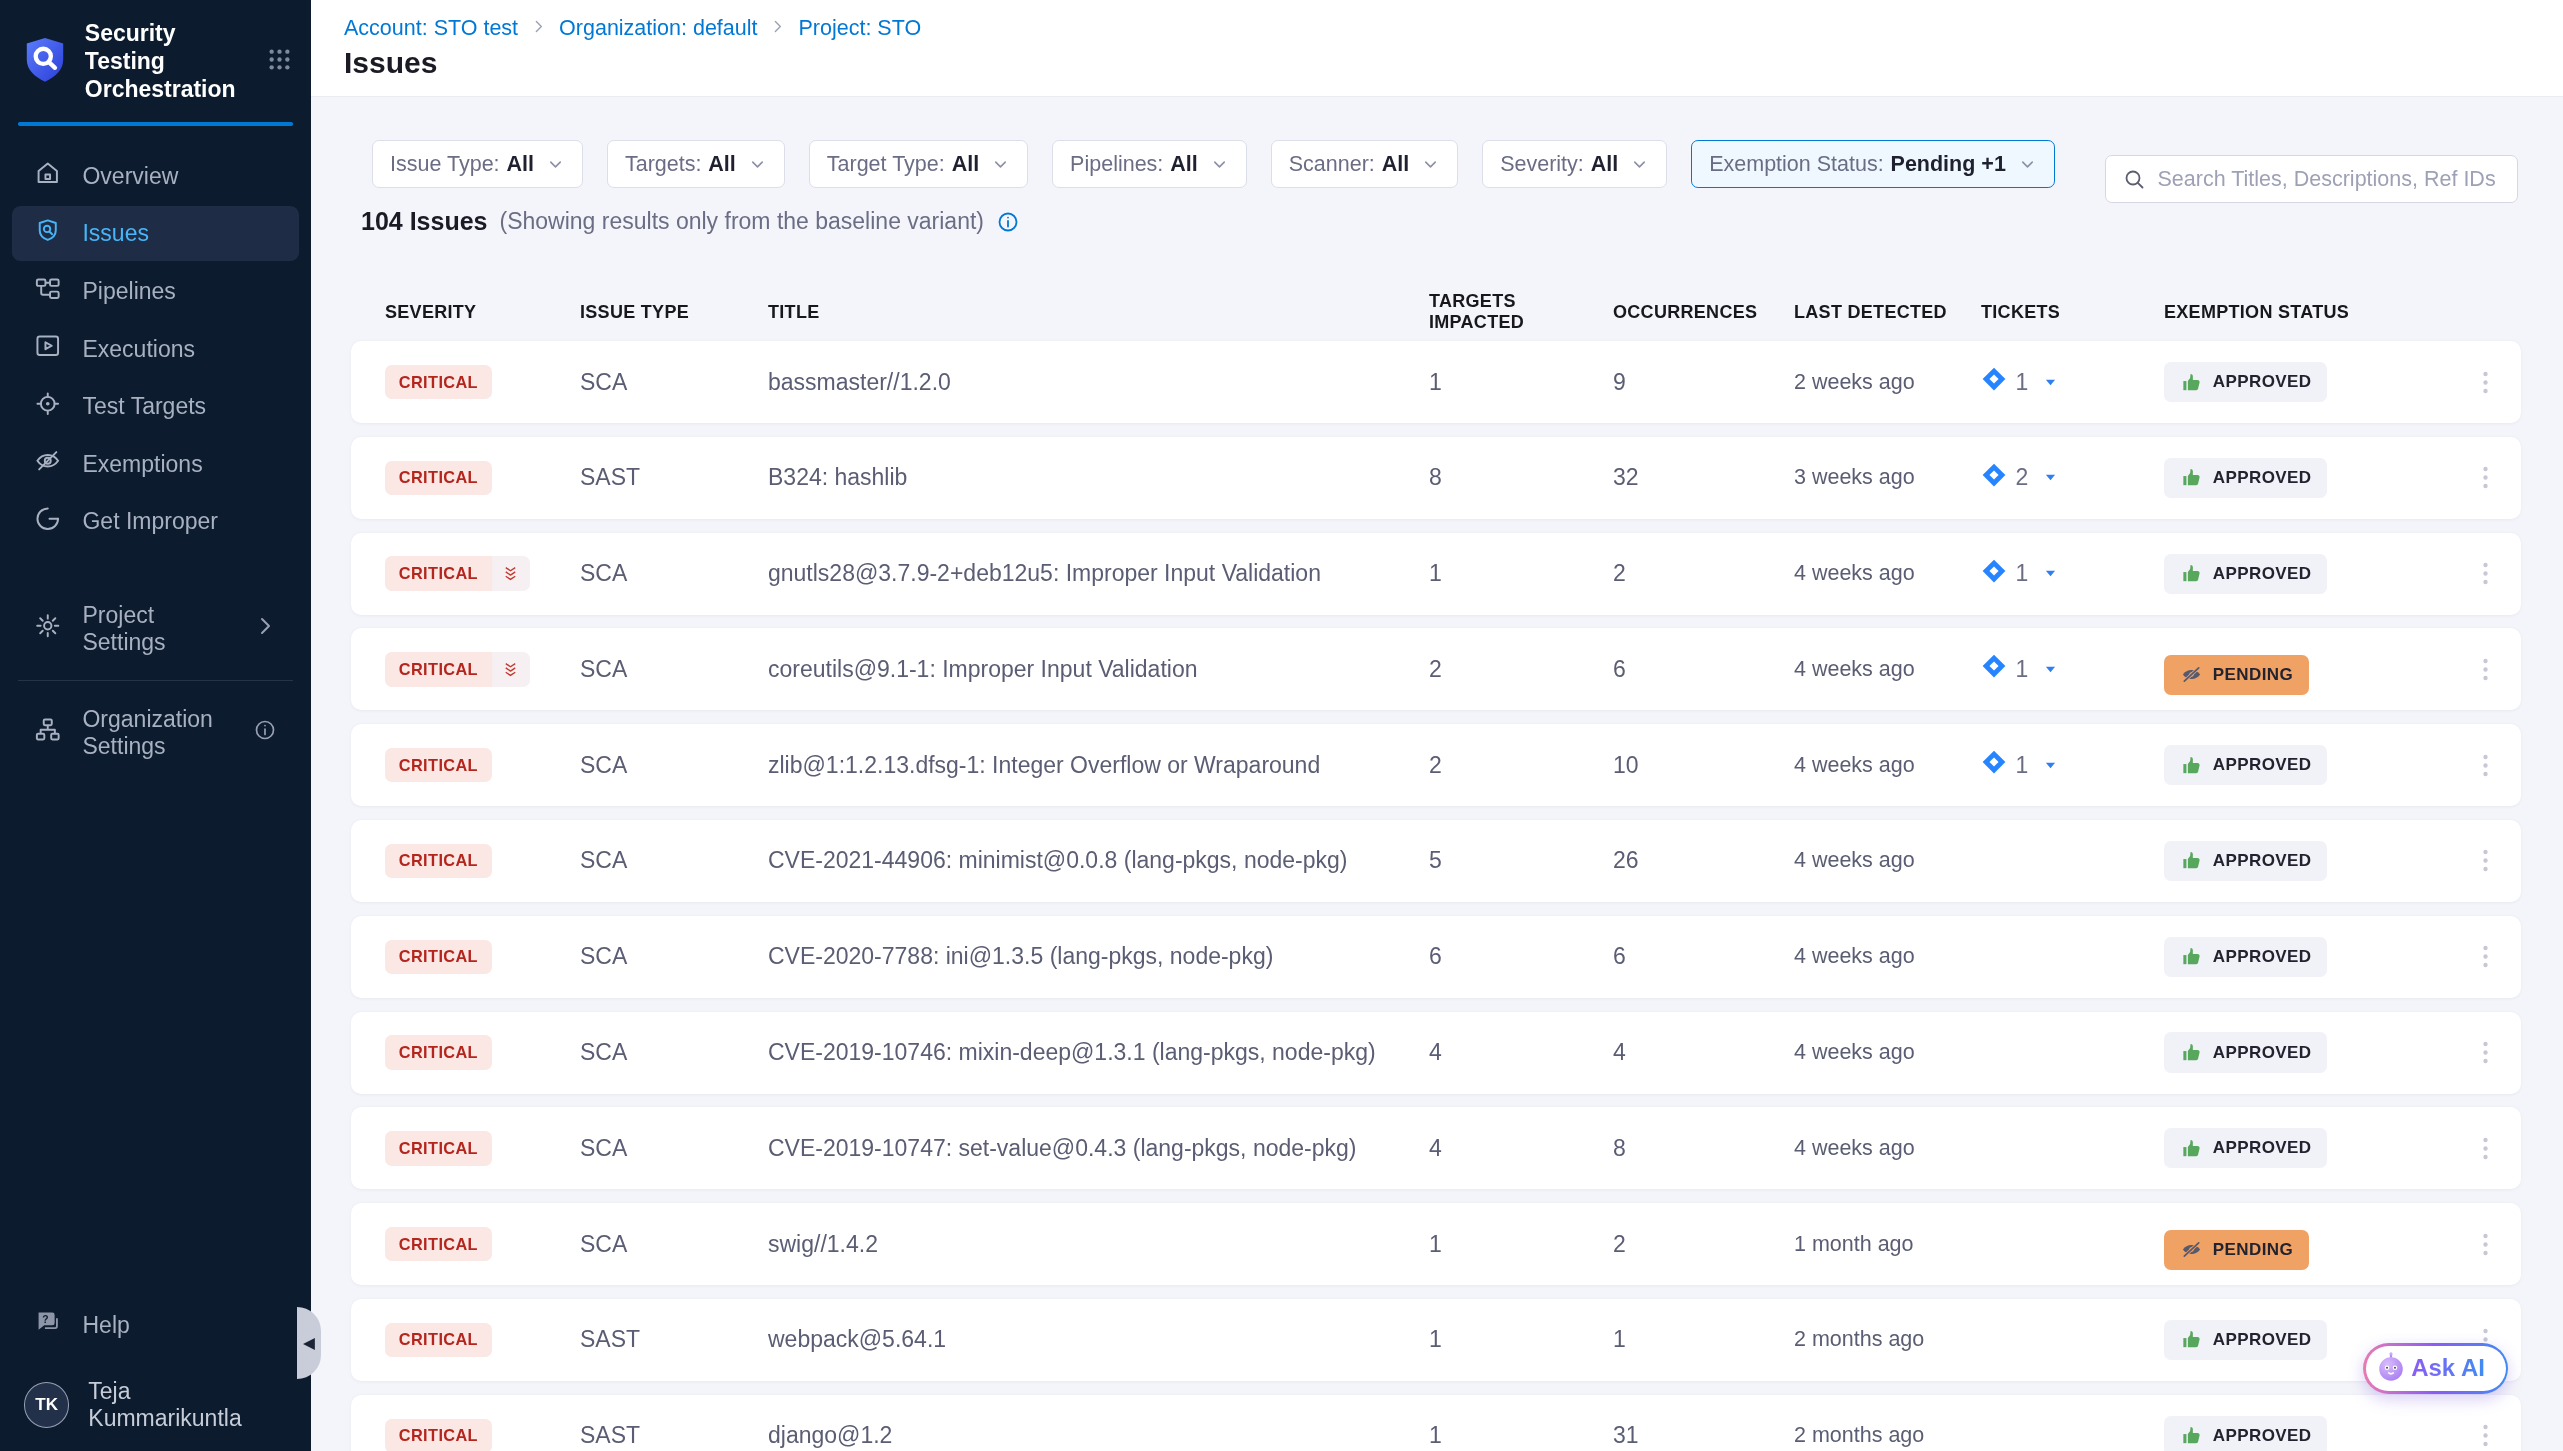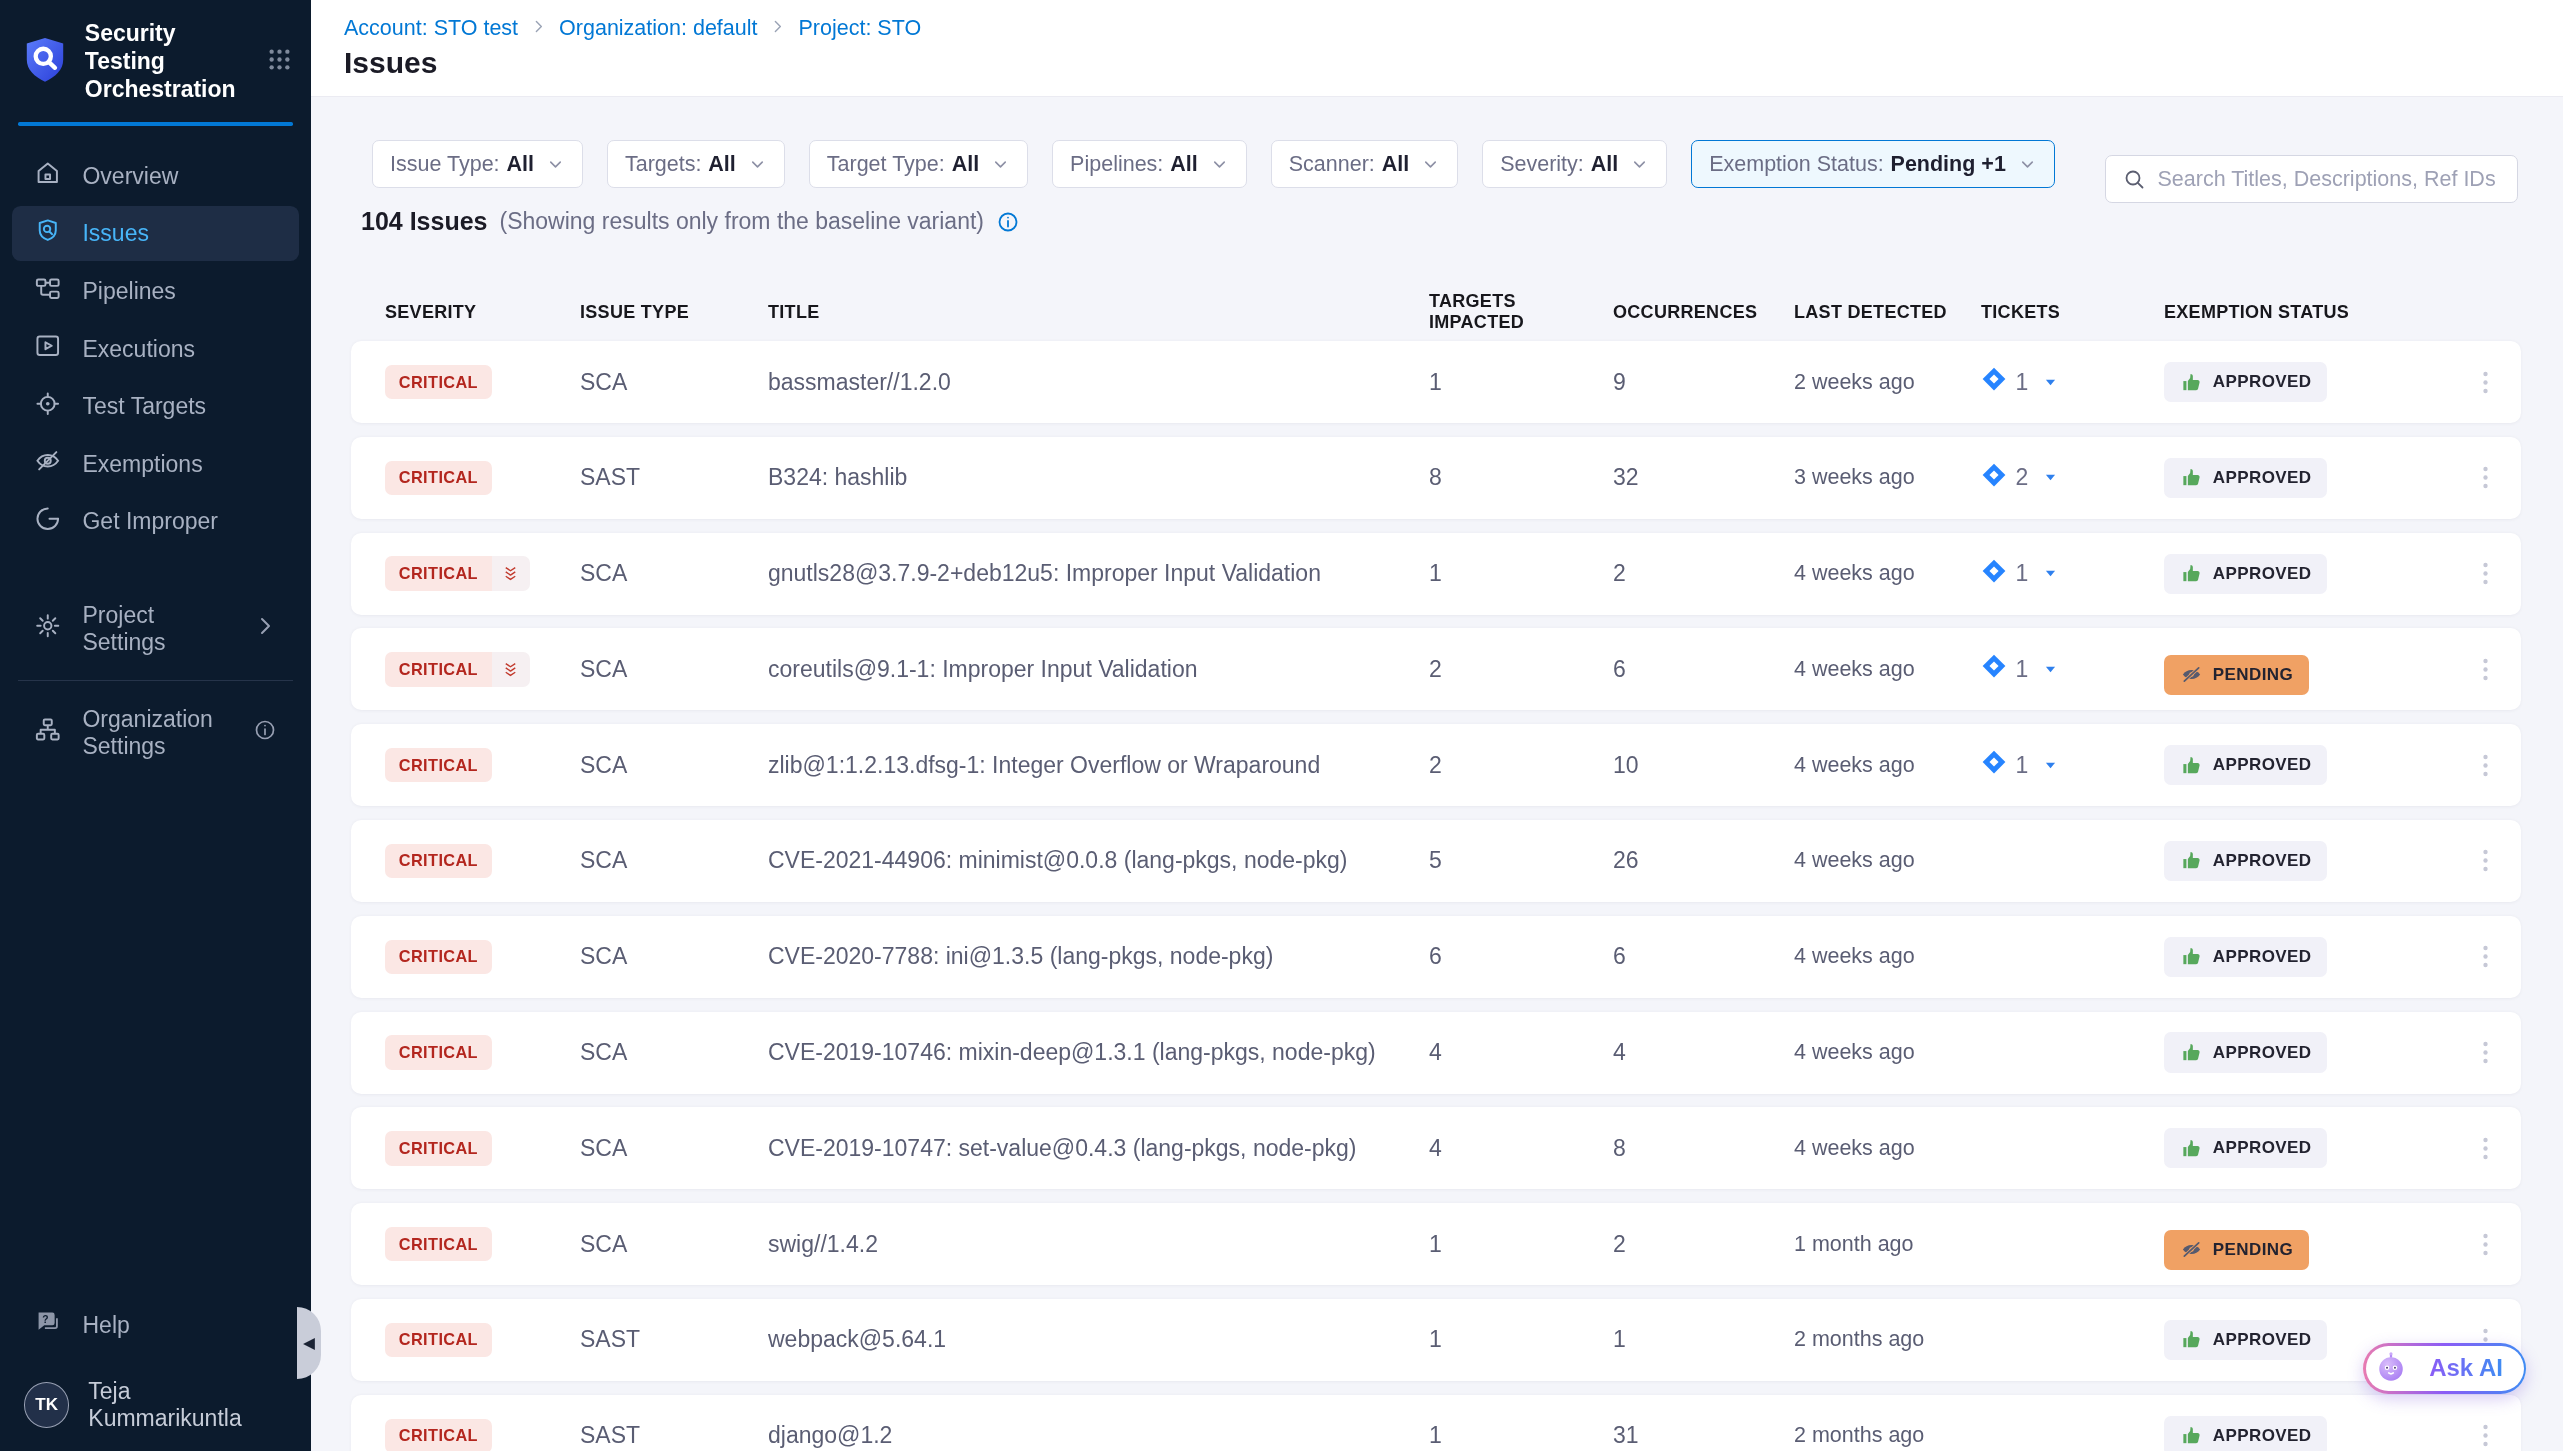--- a/index.html
+++ b/index.html
@@ -80,21 +80,21 @@
   .status-badge { display:inline-flex; align-items:center; gap:10.3px; padding:8.6px 15.5px; border-radius:6.9px; font-size:17px; font-weight:700; letter-spacing:0.4px; color:#232330; cursor:pointer; }
   .status-badge .ic { display:flex; } .status-badge .ic svg { width:23px; height:23px; }
   .status-badge.approved { background:#f1f1f8; }
   .status-badge.pending { background:#f0a164;margin-top:11px; }
 
   .kebab { justify-self:center; color:#c6c8d6; cursor:pointer; display:flex; }
   .kebab svg { width:29px; height:29px; }
 
   
   .askai-wrap { position:absolute; left:2363px; top:1343px; padding:2.6px; border-radius:38px; background:linear-gradient(90deg,#e87bb1,#8b5cf6,#3f8cf3); box-shadow:0 5.2px 15.5px rgba(120,80,220,.28); cursor:pointer; z-index:6; }
-  .askai { display:flex; align-items:center; gap:21px; background:#fff; border-radius:36px; padding:4.3px 20.6px 4.3px 8.6px; }
+  .askai { display:flex; align-items:center; gap:3px; background:#fff; border-radius:36px; padding:4.3px 20.6px 4.3px 8.6px; }
   .askai .ic svg { width:34px; height:34px; }
   .askai .lbl { font-size:24px; font-weight:700; background:linear-gradient(90deg,#8b5cf6,#3f8cf3); -webkit-background-clip:text; background-clip:text; color:transparent; }
 </style>
 </head>
 <body>
 
 <div id="app">
 
   <aside class="sidebar">
     <div class="logo-row">

